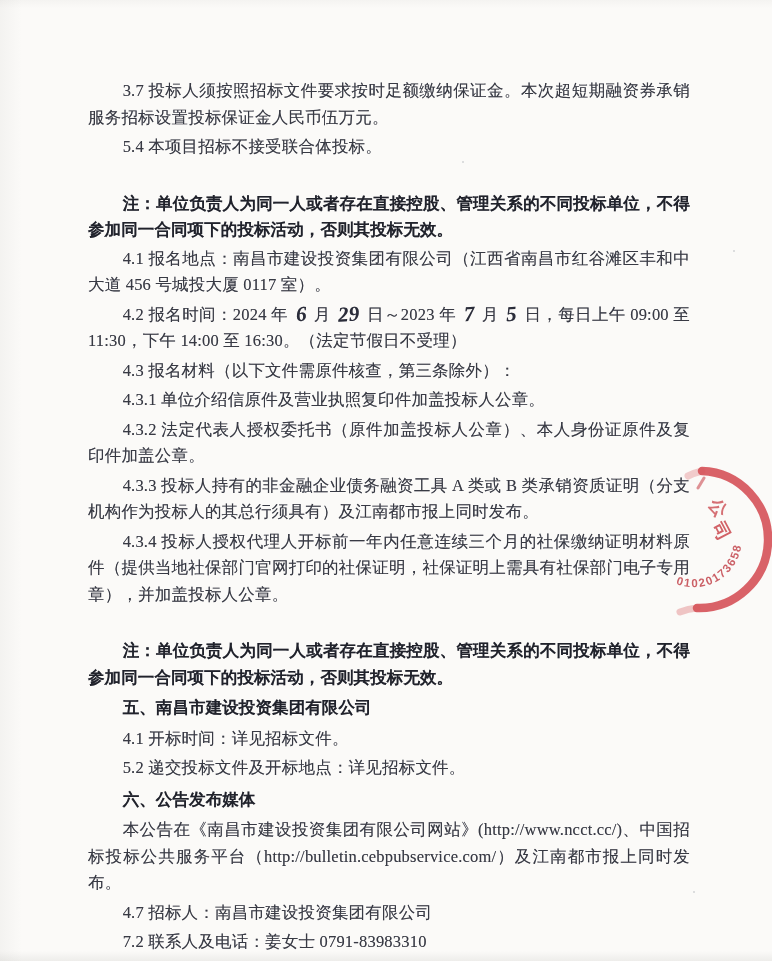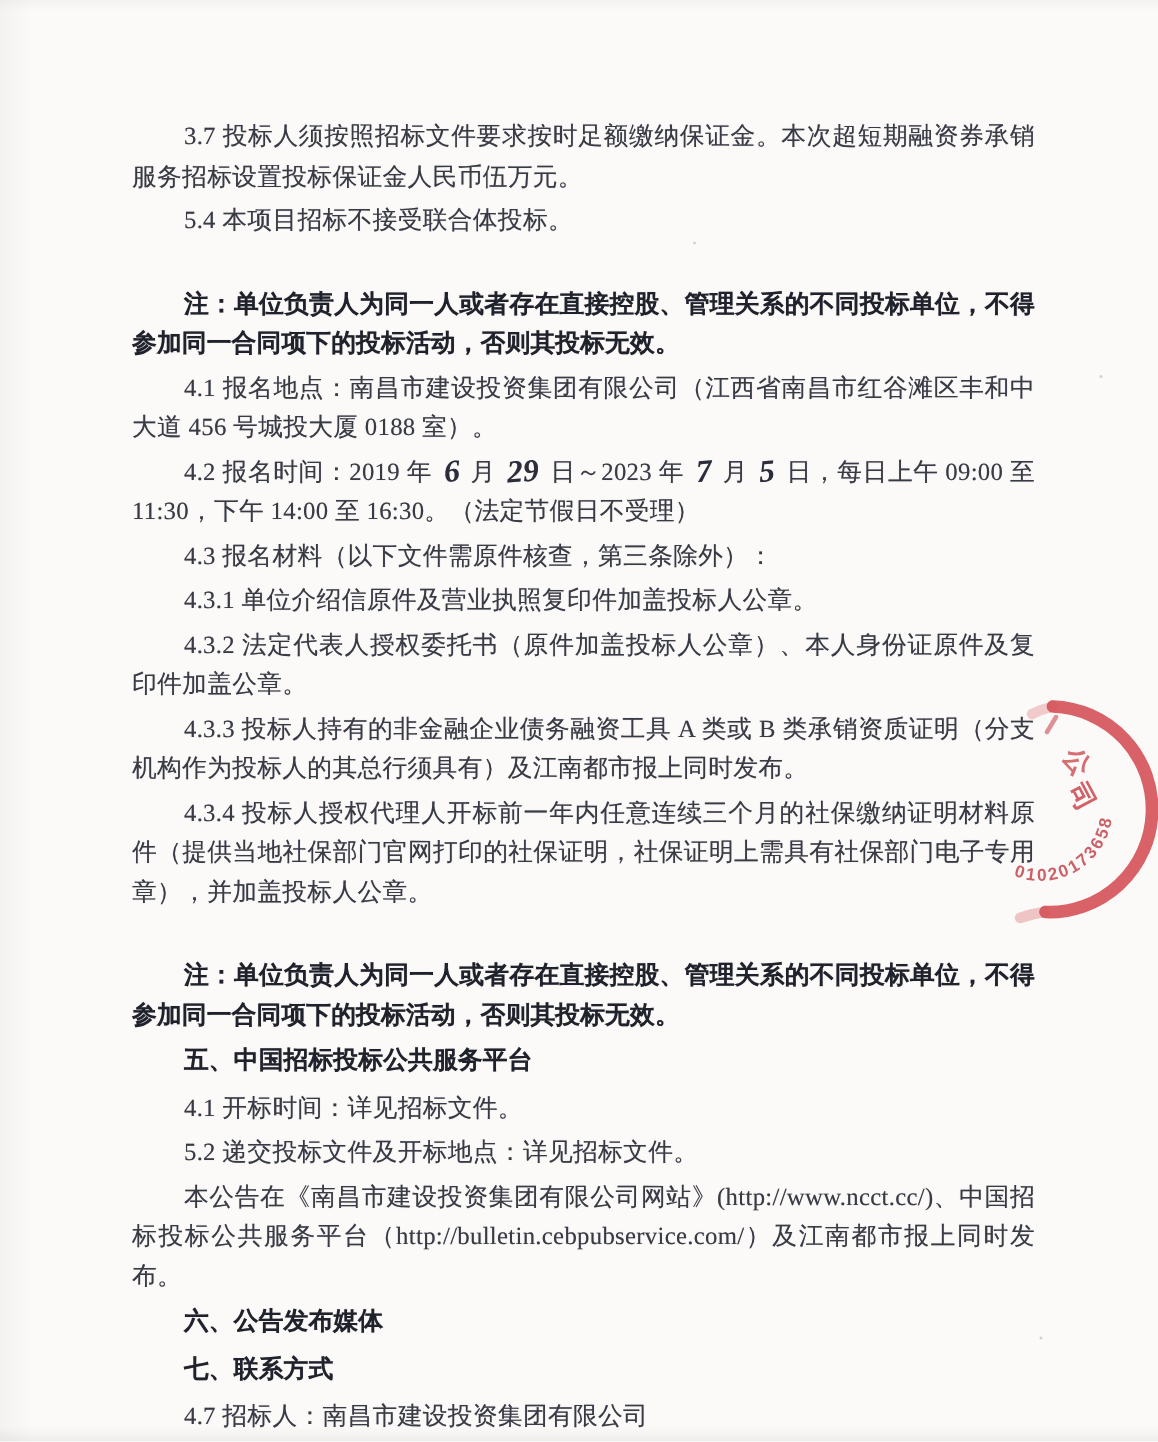--- a/index.html
+++ b/index.html
@@ -71,34 +71,33 @@
 </style>
 </head>
 <body>
 
 <div class="page">
 
   <div class="doc-body">
       <p class="para body"><span>3.7  投标人须按照招标文件要求按时足额缴纳保证金。本次超短期融资券承销服务招标设置投标保证金人民币伍万元。</span></p>
       <p class="para body"><span>5.4 本项目招标不接受联合体投标。</span></p>
       <p class="para note"><span>注：单位负责人为同一人或者存在直接控股、管理关系的不同投标单位，不得参加同一合同项下的投标活动，否则其投标无效。</span></p>
-      <p class="para body"><span>4.1 报名地点：南昌市建设投资集团有限公司（江西省南昌市红谷滩区丰和中大道 456 号城投大厦 0188 室）。</span></p>
-      <p class="para body"><span>4.2 报名时间：2019 年 </span><span class="hand">6</span><span> 月 </span><span class="hand">29</span><span> 日～2023 年 </span><span class="hand">7</span><span> 月 </span><span class="hand">5</span><span> 日，每日上午 09:00 至 11:30，下午 14:00 至 16:30。（法定节假日不受理）</span></p>
+      <p class="para body"><span>4.1 报名地点：南昌市建设投资集团有限公司（江西省南昌市红谷滩区丰和中大道 456 号城投大厦 0117 室）。</span></p>
+      <p class="para body"><span>4.2 报名时间：2024 年 </span><span class="hand">6</span><span> 月 </span><span class="hand">29</span><span> 日～2023 年 </span><span class="hand">7</span><span> 月 </span><span class="hand">5</span><span> 日，每日上午 09:00 至 11:30，下午 14:00 至 16:30。（法定节假日不受理）</span></p>
       <p class="para body"><span>4.3  报名材料（以下文件需原件核查，第三条除外）：</span></p>
       <p class="para body"><span>4.3.1 单位介绍信原件及营业执照复印件加盖投标人公章。</span></p>
       <p class="para body"><span>4.3.2 法定代表人授权委托书（原件加盖投标人公章）、本人身份证原件及复印件加盖公章。</span></p>
       <p class="para body"><span>4.3.3  投标人持有的非金融企业债务融资工具 A 类或 B 类承销资质证明（分支机构作为投标人的其总行须具有）及江南都市报上同时发布。</span></p>
       <p class="para body"><span>4.3.4  投标人授权代理人开标前一年内任意连续三个月的社保缴纳证明材料原件（提供当地社保部门官网打印的社保证明，社保证明上需具有社保部门电子专用章），并加盖投标人公章。</span></p>
       <p class="para note"><span>注：单位负责人为同一人或者存在直接控股、管理关系的不同投标单位，不得参加同一合同项下的投标活动，否则其投标无效。</span></p>
-      <p class="para heading"><span>五、中国招标投标公共服务平台</span></p>
+      <p class="para heading"><span>五、南昌市建设投资集团有限公司</span></p>
       <p class="para body"><span>4.1 开标时间：详见招标文件。</span></p>
       <p class="para body"><span>5.2 递交投标文件及开标地点：详见招标文件。</span></p>
+      <p class="para heading"><span>六、公告发布媒体</span></p>
       <p class="para body"><span>本公告在《南昌市建设投资集团有限公司网站》(http://www.ncct.cc/)、中国招标投标公共服务平台（http://bulletin.cebpubservice.com/）及江南都市报上同时发布。</span></p>
-      <p class="para heading"><span>六、公告发布媒体</span></p>
-      <p class="para heading"><span>七、联系方式</span></p>
       <p class="para body"><span>4.7 招标人：南昌市建设投资集团有限公司</span></p>
       <p class="para body"><span>7.2 联系人及电话：姜女士 0791-83983310</span></p>
     </div>
 
   <svg class="stamp" viewBox="0 0 160 200" xmlns="http://www.w3.org/2000/svg">
     <defs>
       <path id="digitArc" d="M 62 143 A 48 48 0 0 0 129 91" fill="none"></path>
     </defs>
 
     <path d="M 90 31 A 68 68 0 0 1 85 168" fill="none" stroke="#d6454c" stroke-width="8.5" stroke-linecap="round" opacity="0.9"></path>

